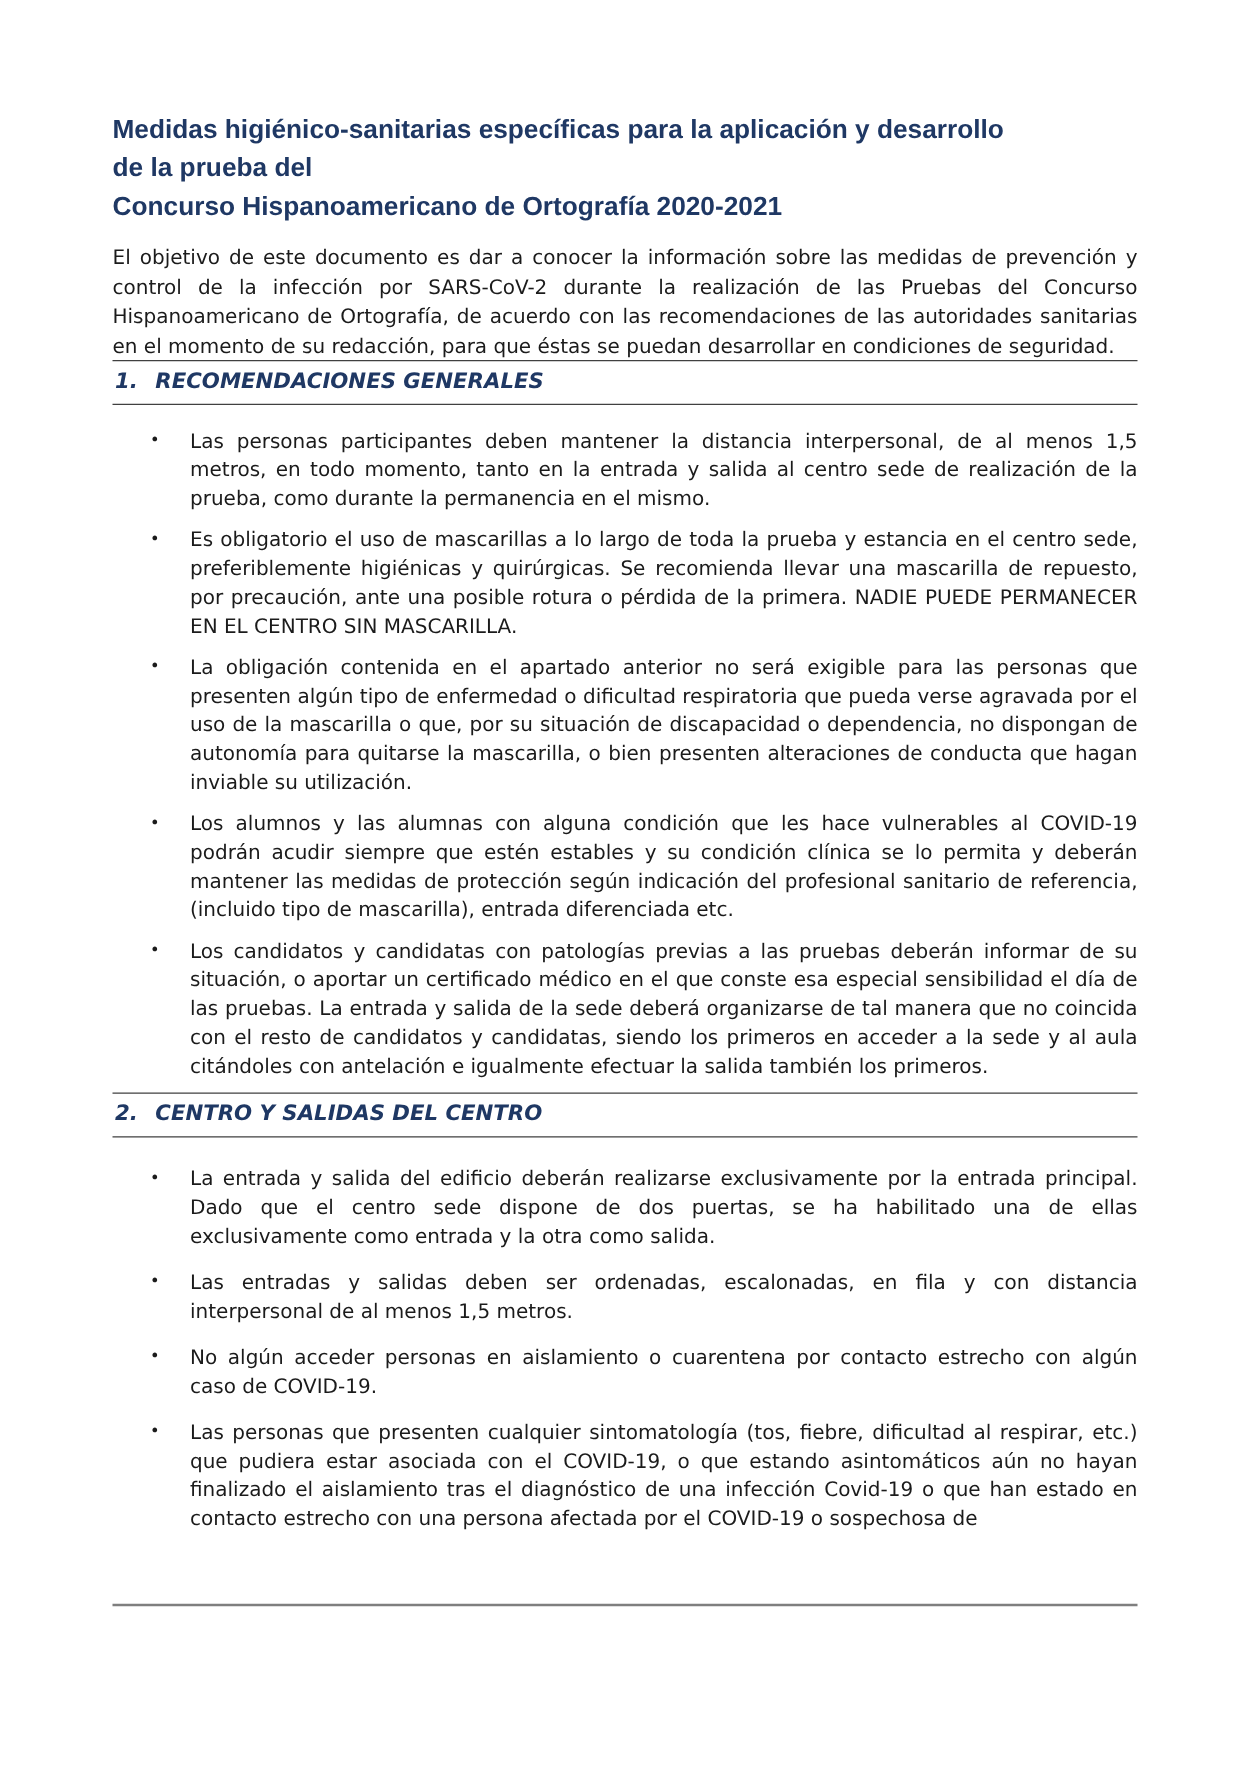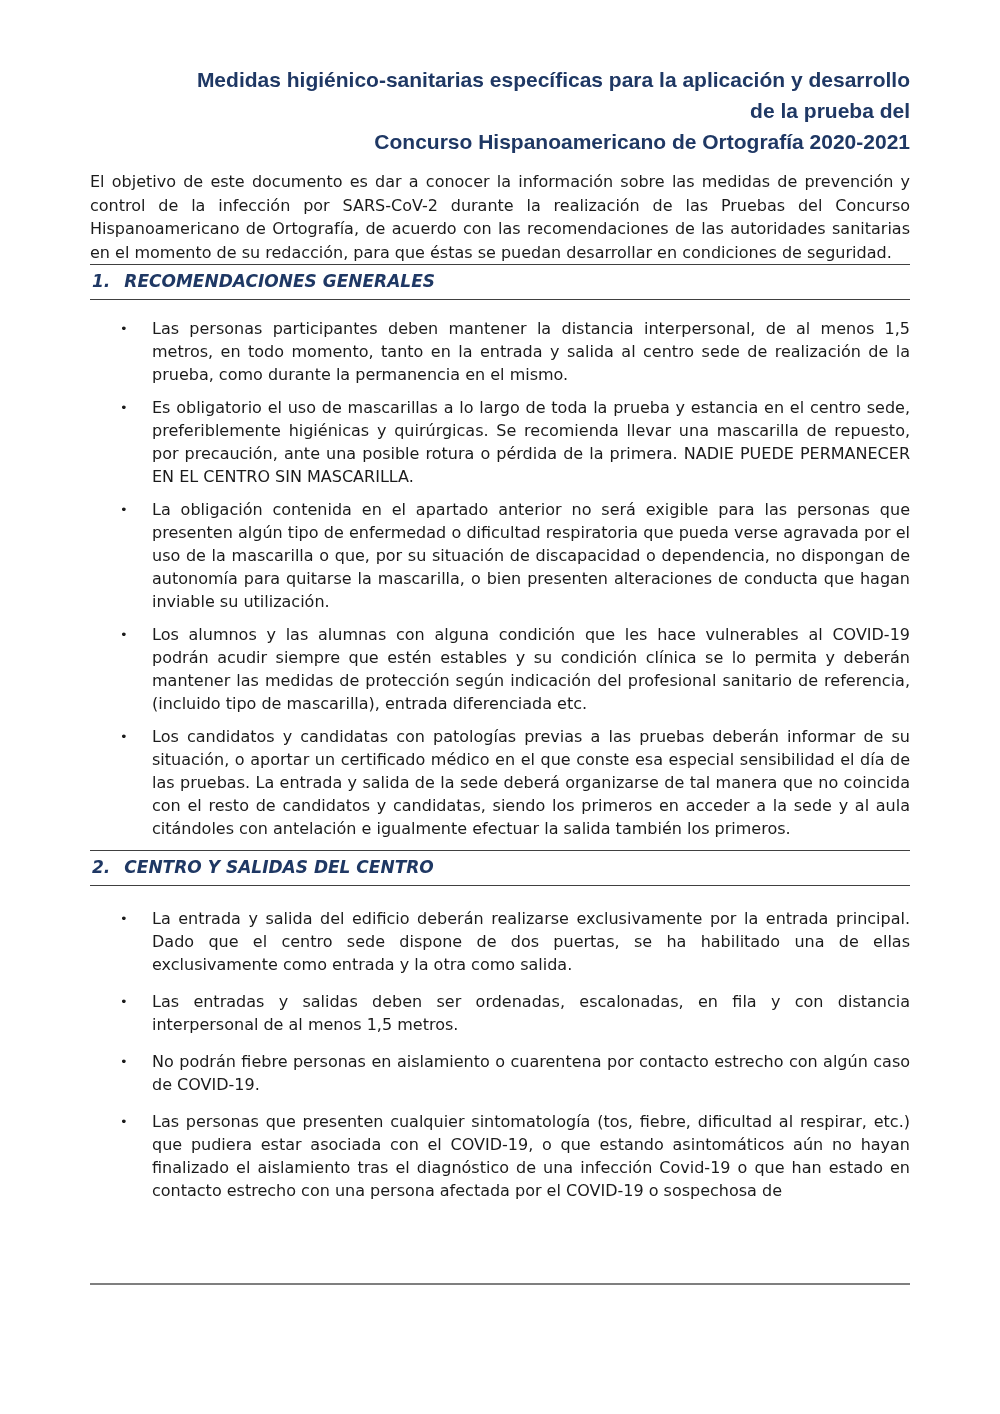--- a/index.html
+++ b/index.html
@@ -7,21 +7,21 @@
     --body:#1b1b1b;
     --rule:#404040;
     --footer-rule:#7f7f7f;
   }
   *{margin:0;padding:0;box-sizing:border-box;}
   html,body{width:1000px;height:1414px;background:#ffffff;overflow:hidden;}
   body{position:relative;font-family:"DejaVu Sans",sans-serif;color:var(--body);}
   .page{position:absolute;left:90px;top:0;width:820px;}
 
   
-  .doc-title{margin-top:64px;text-align:right;}
+  .doc-title{margin-top:88px;text-align:left;}
   .title-line{
     font-family:"Liberation Sans",sans-serif;
     font-weight:bold;font-size:21px;line-height:31px;
     color:var(--navy);white-space:nowrap;
   }
 
   
   .intro{
     margin-top:13px;font-size:16px;line-height:23.5px;
     text-align:justify;color:var(--body);
@@ -115,21 +115,21 @@
         <li>
           <span class="marker">•</span>
           <span class="bullet-text"><b>La entrada y salida</b><span> del edificio deberán realizarse exclusivamente por la entrada principal.  Dado que el centro sede dispone de dos puertas, se ha habilitado una de ellas exclusivamente como entrada y la otra como salida.</span></span>
         </li>
         <li>
           <span class="marker">•</span>
           <span class="bullet-text"><span>Las entradas y salidas deben ser ordenadas, escalonadas, en fila y con distancia interpersonal de al menos 1,5 metros.</span></span>
         </li>
         <li>
           <span class="marker">•</span>
-          <span class="bullet-text"><b>No podrán fiebre</b><span> personas en </span><b>aislamiento o cuarentena</b><span> por contacto estrecho con algún caso de COVID-19.</span></span>
+          <span class="bullet-text"><b>No algún acceder</b><span> personas en </span><b>aislamiento o cuarentena</b><span> por contacto estrecho con algún caso de COVID-19.</span></span>
         </li>
         <li>
           <span class="marker">•</span>
           <span class="bullet-text"><span>Las personas que presenten cualquier sintomatología (tos, fiebre, dificultad al respirar, etc.) que pudiera estar asociada con el COVID-19, o que estando asintomáticos aún no hayan finalizado el aislamiento tras el diagnóstico de una infección Covid-19 o que han estado en contacto estrecho con una persona afectada por el COVID-19 o sospechosa de</span></span>
         </li>
       </ul>
   </section>
 
 </div>
 

